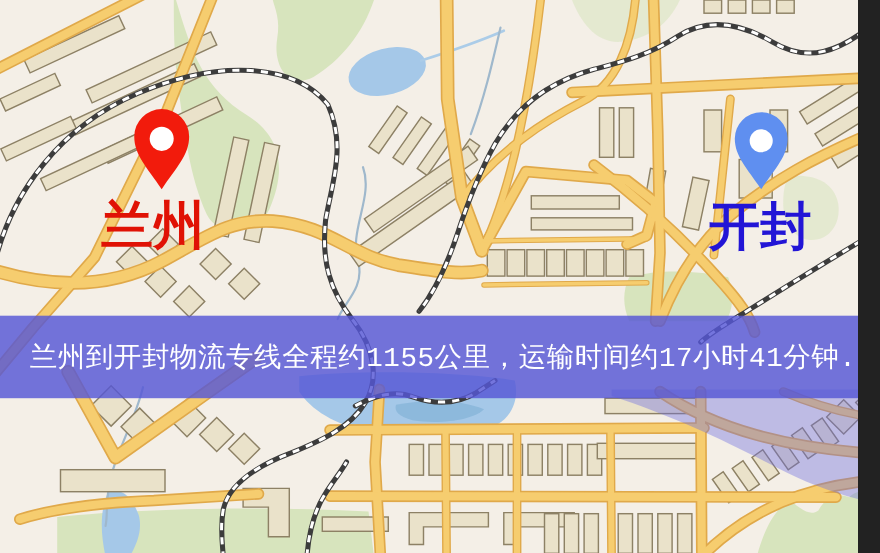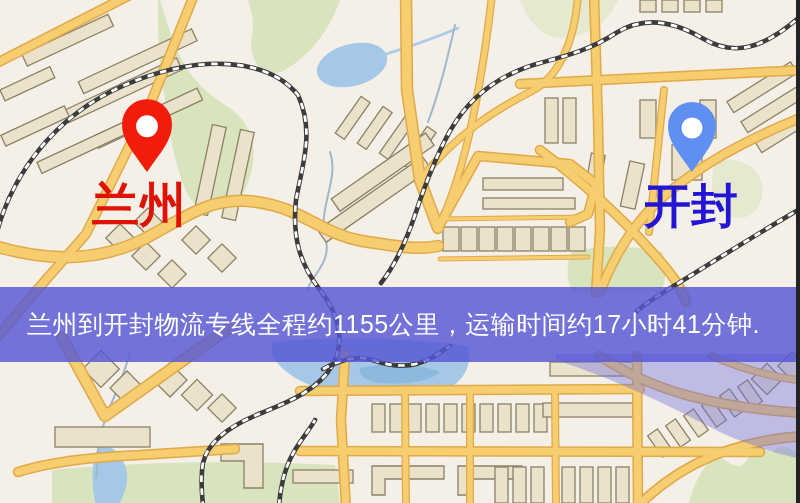--- a/index.html
+++ b/index.html
@@ -1,20 +1,19 @@
 <!DOCTYPE html>
 <html style="--map-background: #f4efe7; --road-fill: #f6cd6f; --road-casing: #e0a94a; --building-fill: #eae2ca; --building-stroke: #8d8165; --park-green: #d7e4bd; --water-blue: #a5c8e8; --railway-dark: #3c3c3c; --banner-background: #5557d6; --banner-text: #ffffff; --origin-pin: #f21b0c; --origin-label: #e01205; --destination-pin: #5f8ff0; --destination-label: #2215d6; --overlay-tint: #6e6fe0;"><head>
 <meta charset="utf-8">
 <style>
   html,body{margin:0;padding:0;background:#222;}
   .stage{
     position:relative;width:780px;height:503px;overflow:hidden;
     font-family:"Liberation Sans", sans-serif;
     background:var(--map-background,#f4efe7);
-    padding-left:16px;
   }
   .stage svg{position:absolute;left:0;top:0;display:block;}
   
   .park{fill:var(--park-green,#d7e4bd);stroke:none;}
   .park-light{fill:var(--park-green,#d7e4bd);opacity:.55;}
   .water{fill:var(--water-blue,#a5c8e8);}
   .water-deep{fill:#7fb0d6;opacity:.65;}
   .bld{fill:var(--building-fill,#eae2ca);stroke:var(--building-stroke,#8d8165);stroke-width:1.3;}
   .road-casing{fill:none;stroke:var(--road-casing,#e0a94a);stroke-linecap:round;stroke-linejoin:round;}
   .road-fill{fill:none;stroke:var(--road-fill,#f6cd6f);stroke-linecap:round;stroke-linejoin:round;}
@@ -36,21 +35,21 @@
   
   .banner{
     position:absolute;left:0;top:287px;width:800px;height:75px;
     background:rgba(85,87,214,.82);
     display:flex;align-items:center;
     box-sizing:border-box;padding-left:27px;
   }
   .banner span{
     color:var(--banner-text,#ffffff);
     font-size:25px;letter-spacing:.5px;white-space:nowrap;
-    font-family:Liberation Sans, sans-serif;
+    font-family:Liberation Mono, monospace;
     text-align:right;
   }
 </style>
 </head>
 <body>
 
 <div class="stage">
   <svg width="800" height="503" viewBox="0 0 800 503">
 
     <defs>

